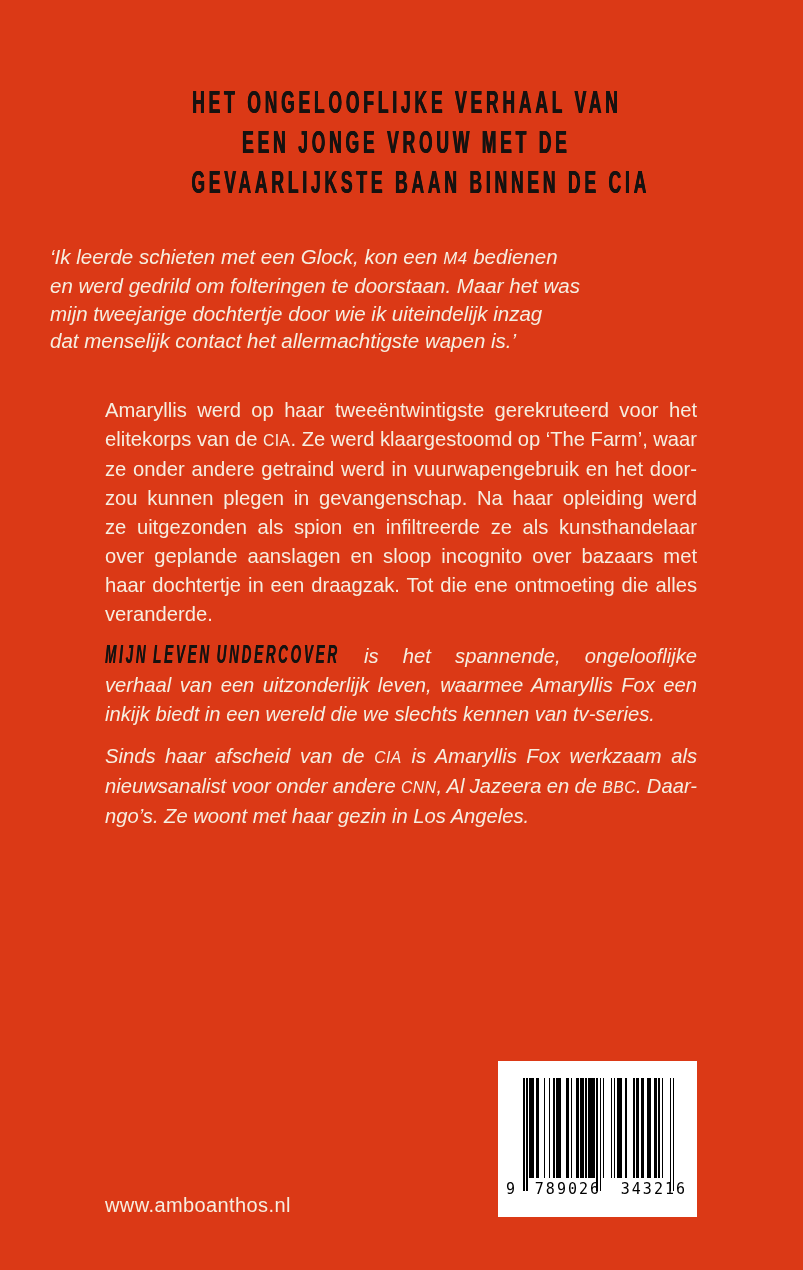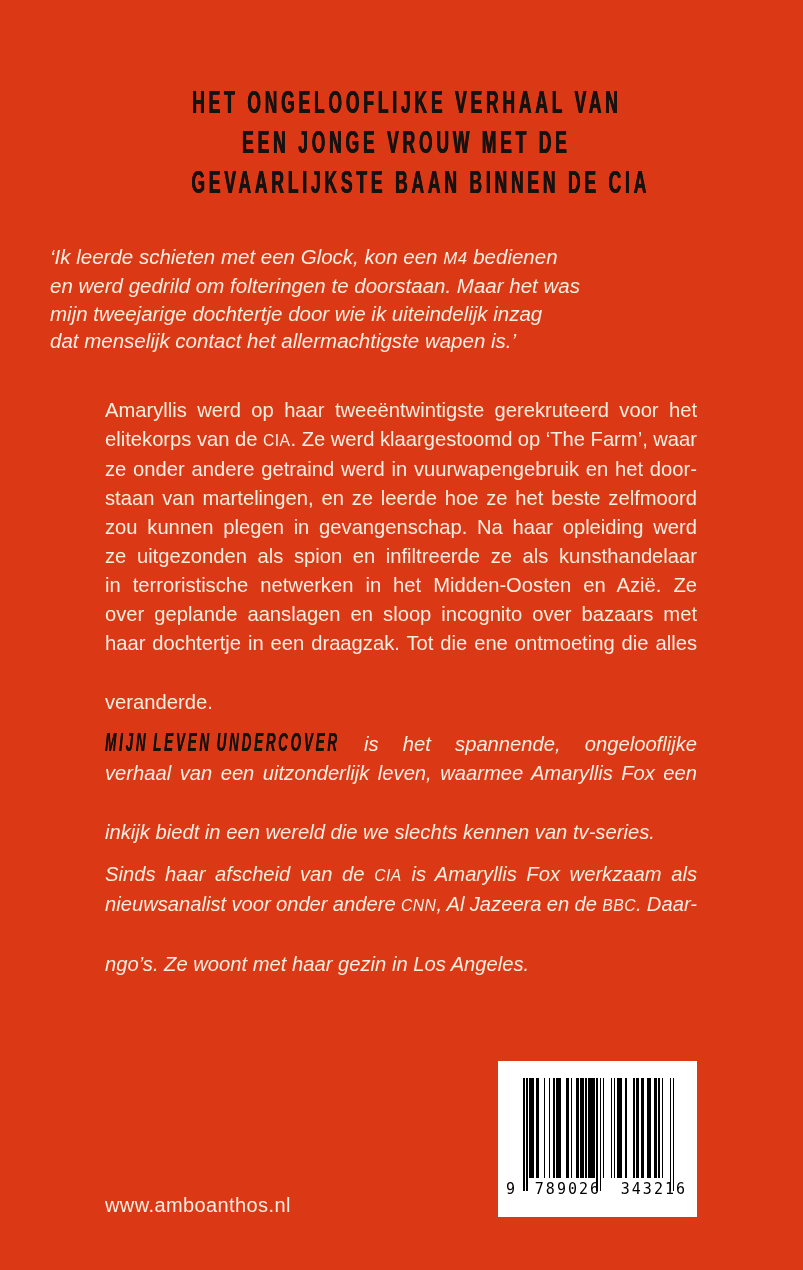--- a/index.html
+++ b/index.html
@@ -26,21 +26,21 @@
     position:absolute; top:243px; left:50px; right:50px;
     font-style:italic; font-size:20.5px; line-height:27.4px; color:var(--cream);
   }
   .quote .line{text-align:left;}
   
   .body{
     position:absolute; top:396px; left:105px; width:592px;
     font-size:20.2px; line-height:29px; color:var(--cream);
   }
   .body .line{text-align:justify; text-align-last:justify; word-spacing:-3px;}
-  .body .para .line:last-child{text-align-last:left; word-spacing:normal;margin-top:30px;}
+  .body .para .line:last-child{text-align-last:left; word-spacing:normal;}
   .para + .para{margin-top:13px;font-style:italic;}
   .sc{font-size:0.78em; letter-spacing:0.03em;}
   .quote .sc{font-size:0.82em;}
   .title{
     color:var(--ink); font-weight:bold; font-size:26px; letter-spacing:0.2em;
     line-height:0.8; white-space:nowrap; vertical-align:baseline;
     text-shadow:.5px 0 currentColor;
   }
   
   .website{
@@ -79,24 +79,22 @@
       <div class="line"><span>en werd gedrild om folteringen te doorstaan. Maar het was</span></div>
       <div class="line"><span>mijn tweejarige dochtertje door wie ik uiteindelijk inzag</span></div>
       <div class="line"><span>dat menselijk contact het allermachtigste wapen is.’</span></div>
     </section>
 
   <main class="body">
     <div class="para">
         <div class="line"><span>Amaryllis werd op haar tweeëntwintigste gerekruteerd voor het</span></div>
         <div class="line"><span>elitekorps van de </span><span class="sc">CIA</span><span>. Ze werd klaargestoomd op ‘The Farm’, waar</span></div>
         <div class="line"><span>ze onder andere getraind werd in vuurwapengebruik en het door-</span></div>
-        <div class="line"><span>staan van martelingen, en ze leerde hoe ze het beste zelfmoord</span></div>
         <div class="line"><span>zou kunnen plegen in gevangenschap. Na haar opleiding werd</span></div>
         <div class="line"><span>ze uitgezonden als spion en infiltreerde ze als kunsthandelaar</span></div>
-        <div class="line"><span>in terroristische netwerken in het Midden-Oosten en Azië. Ze</span></div>
         <div class="line"><span>over geplande aanslagen en sloop incognito over bazaars met</span></div>
         <div class="line"><span>haar dochtertje in een draagzak. Tot die ene ontmoeting die alles</span></div>
         <div class="line"><span>veranderde.</span></div>
       </div>
     <div class="para">
         <div class="line"><span class="title" style="display: inline-block; transform: scaleX(0.52); margin-right: -216.48px; transform-origin: left center;">MIJN LEVEN UNDERCOVER</span><span> is het spannende, ongelooflijke</span></div>
         <div class="line"><span>verhaal van een uitzonderlijk leven, waarmee Amaryllis Fox een</span></div>
         <div class="line"><span>inkijk biedt in een wereld die we slechts kennen van tv-series.</span></div>
       </div>
     <div class="para">

